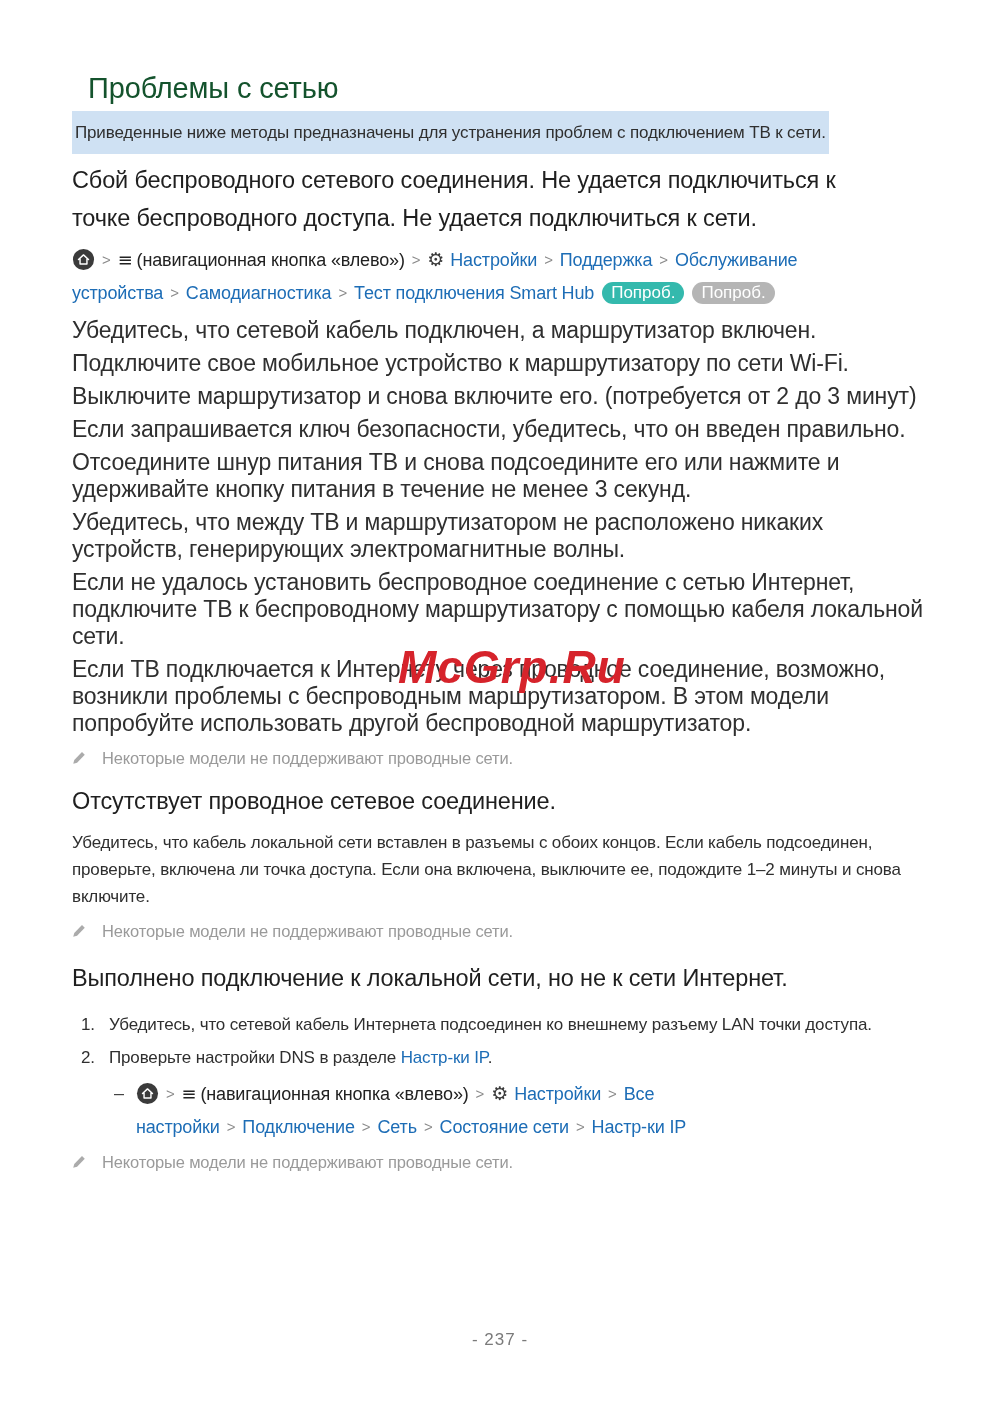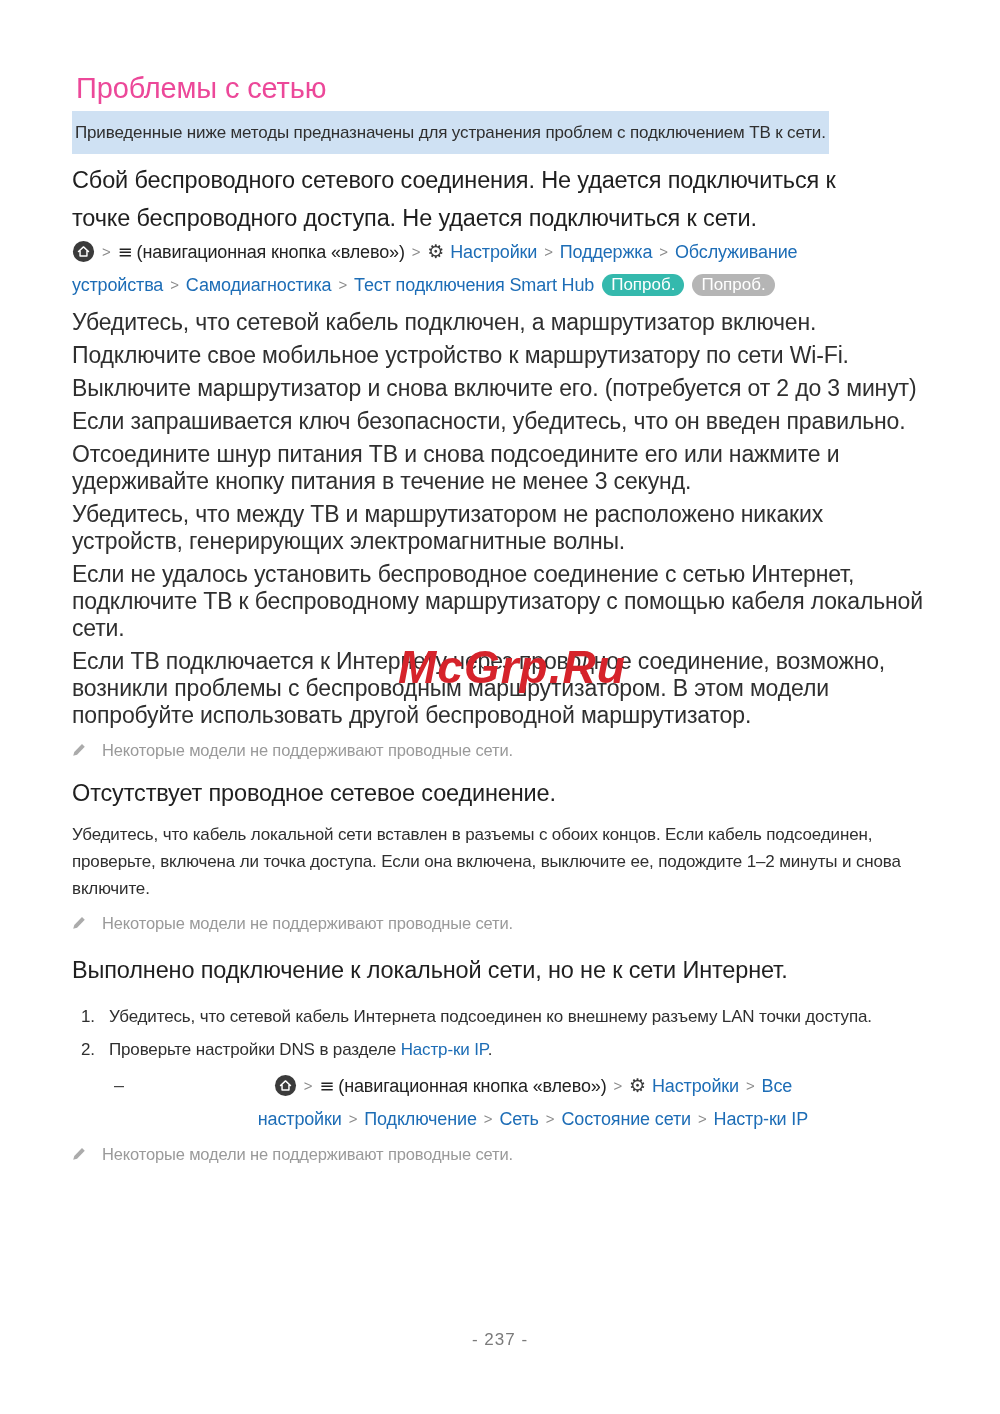--- a/index.html
+++ b/index.html
@@ -3,28 +3,28 @@
 <meta charset="utf-8">
 <style>
   html,body{margin:0;padding:0;}
   body{
     width:1000px;height:1414px;position:relative;background:#ffffff;overflow:hidden;
     font-family:"Liberation Sans","DejaVu Sans",sans-serif;
     color:#2f2f2f;letter-spacing:-0.15px;
   }
   .page{padding:70px 70px 0 72px;}
   h1{
-    font-size:29px;font-weight:500;color:#ec4899;margin:0 0 16px 4px;line-height:36px;
+    font-size:29px;font-weight:500;color:#14532d;margin:0 0 16px 16px;line-height:36px;
   }
   .intro{font-size:17px;line-height:22px;margin:0 0 18px 0;}
   .hl{background:var(--highlight,#cfe1f3);padding:12px 3px;}
   h2{
     font-size:23.5px;font-weight:500;color:#1f1f1f;margin:0;line-height:37.5px;
   }
-  .s1h{max-width:780px;}
+  .s1h{max-width:780px;margin-bottom:8px;}
   .s2h{margin-bottom:8px;}
   .s3h{margin-bottom:14px;}
   .bc{font-size:18px;line-height:28px;color:#222;}
   .bc1{max-width:800px;margin-bottom:10px;}
   .sep{color:#8a8a8a;font-size:15px;margin:0 7px;vertical-align:1px;}
   .link{color:var(--link,#1d6db6);text-decoration:none;cursor:pointer;}
   .menu-glyph{color:#222;margin-right:4px;font-family:"DejaVu Sans",sans-serif;}
   .gear-glyph{color:#3a3a3a;margin-right:6px;font-size:19px;font-family:"DejaVu Sans",sans-serif;}
   .home-ic{display:inline-block;vertical-align:-5px;}
   .pill{
@@ -40,21 +40,21 @@
     font-size:16.5px;line-height:22px;margin:10px 0 14px 0;
   }
   .note svg{flex:none;margin-top:3px;}
   .sect{margin-top:14px;}
   .sect3{margin-top:18px;}
   .olist{margin:0 0 8px 0;}
   .olist .item{display:flex;gap:12px;font-size:17px;line-height:27px;margin:6px 0;padding-left:9px;}
   .olist .num{flex:none;min-width:16px;}
   .bc2{display:flex;gap:12px;margin:8px 0 0 42px;}
   .bc2 .dash{color:#444;flex:none;line-height:28px;font-size:18px;}
-  .bc2-content{flex:1;max-width:800px;text-align:center;}
+  .bc2-content{flex:1;max-width:800px;}
   .watermark{
     position:absolute;left:398px;top:640px;
     font-size:46px;font-style:italic;font-weight:bold;letter-spacing:1px;
     color:var(--watermark,#d6232b);white-space:nowrap;
   }
   .footer{
     position:absolute;left:0;right:0;top:1330px;text-align:center;
     color:#7a7a7a;font-size:17px;letter-spacing:1px;
   }
 </style>

